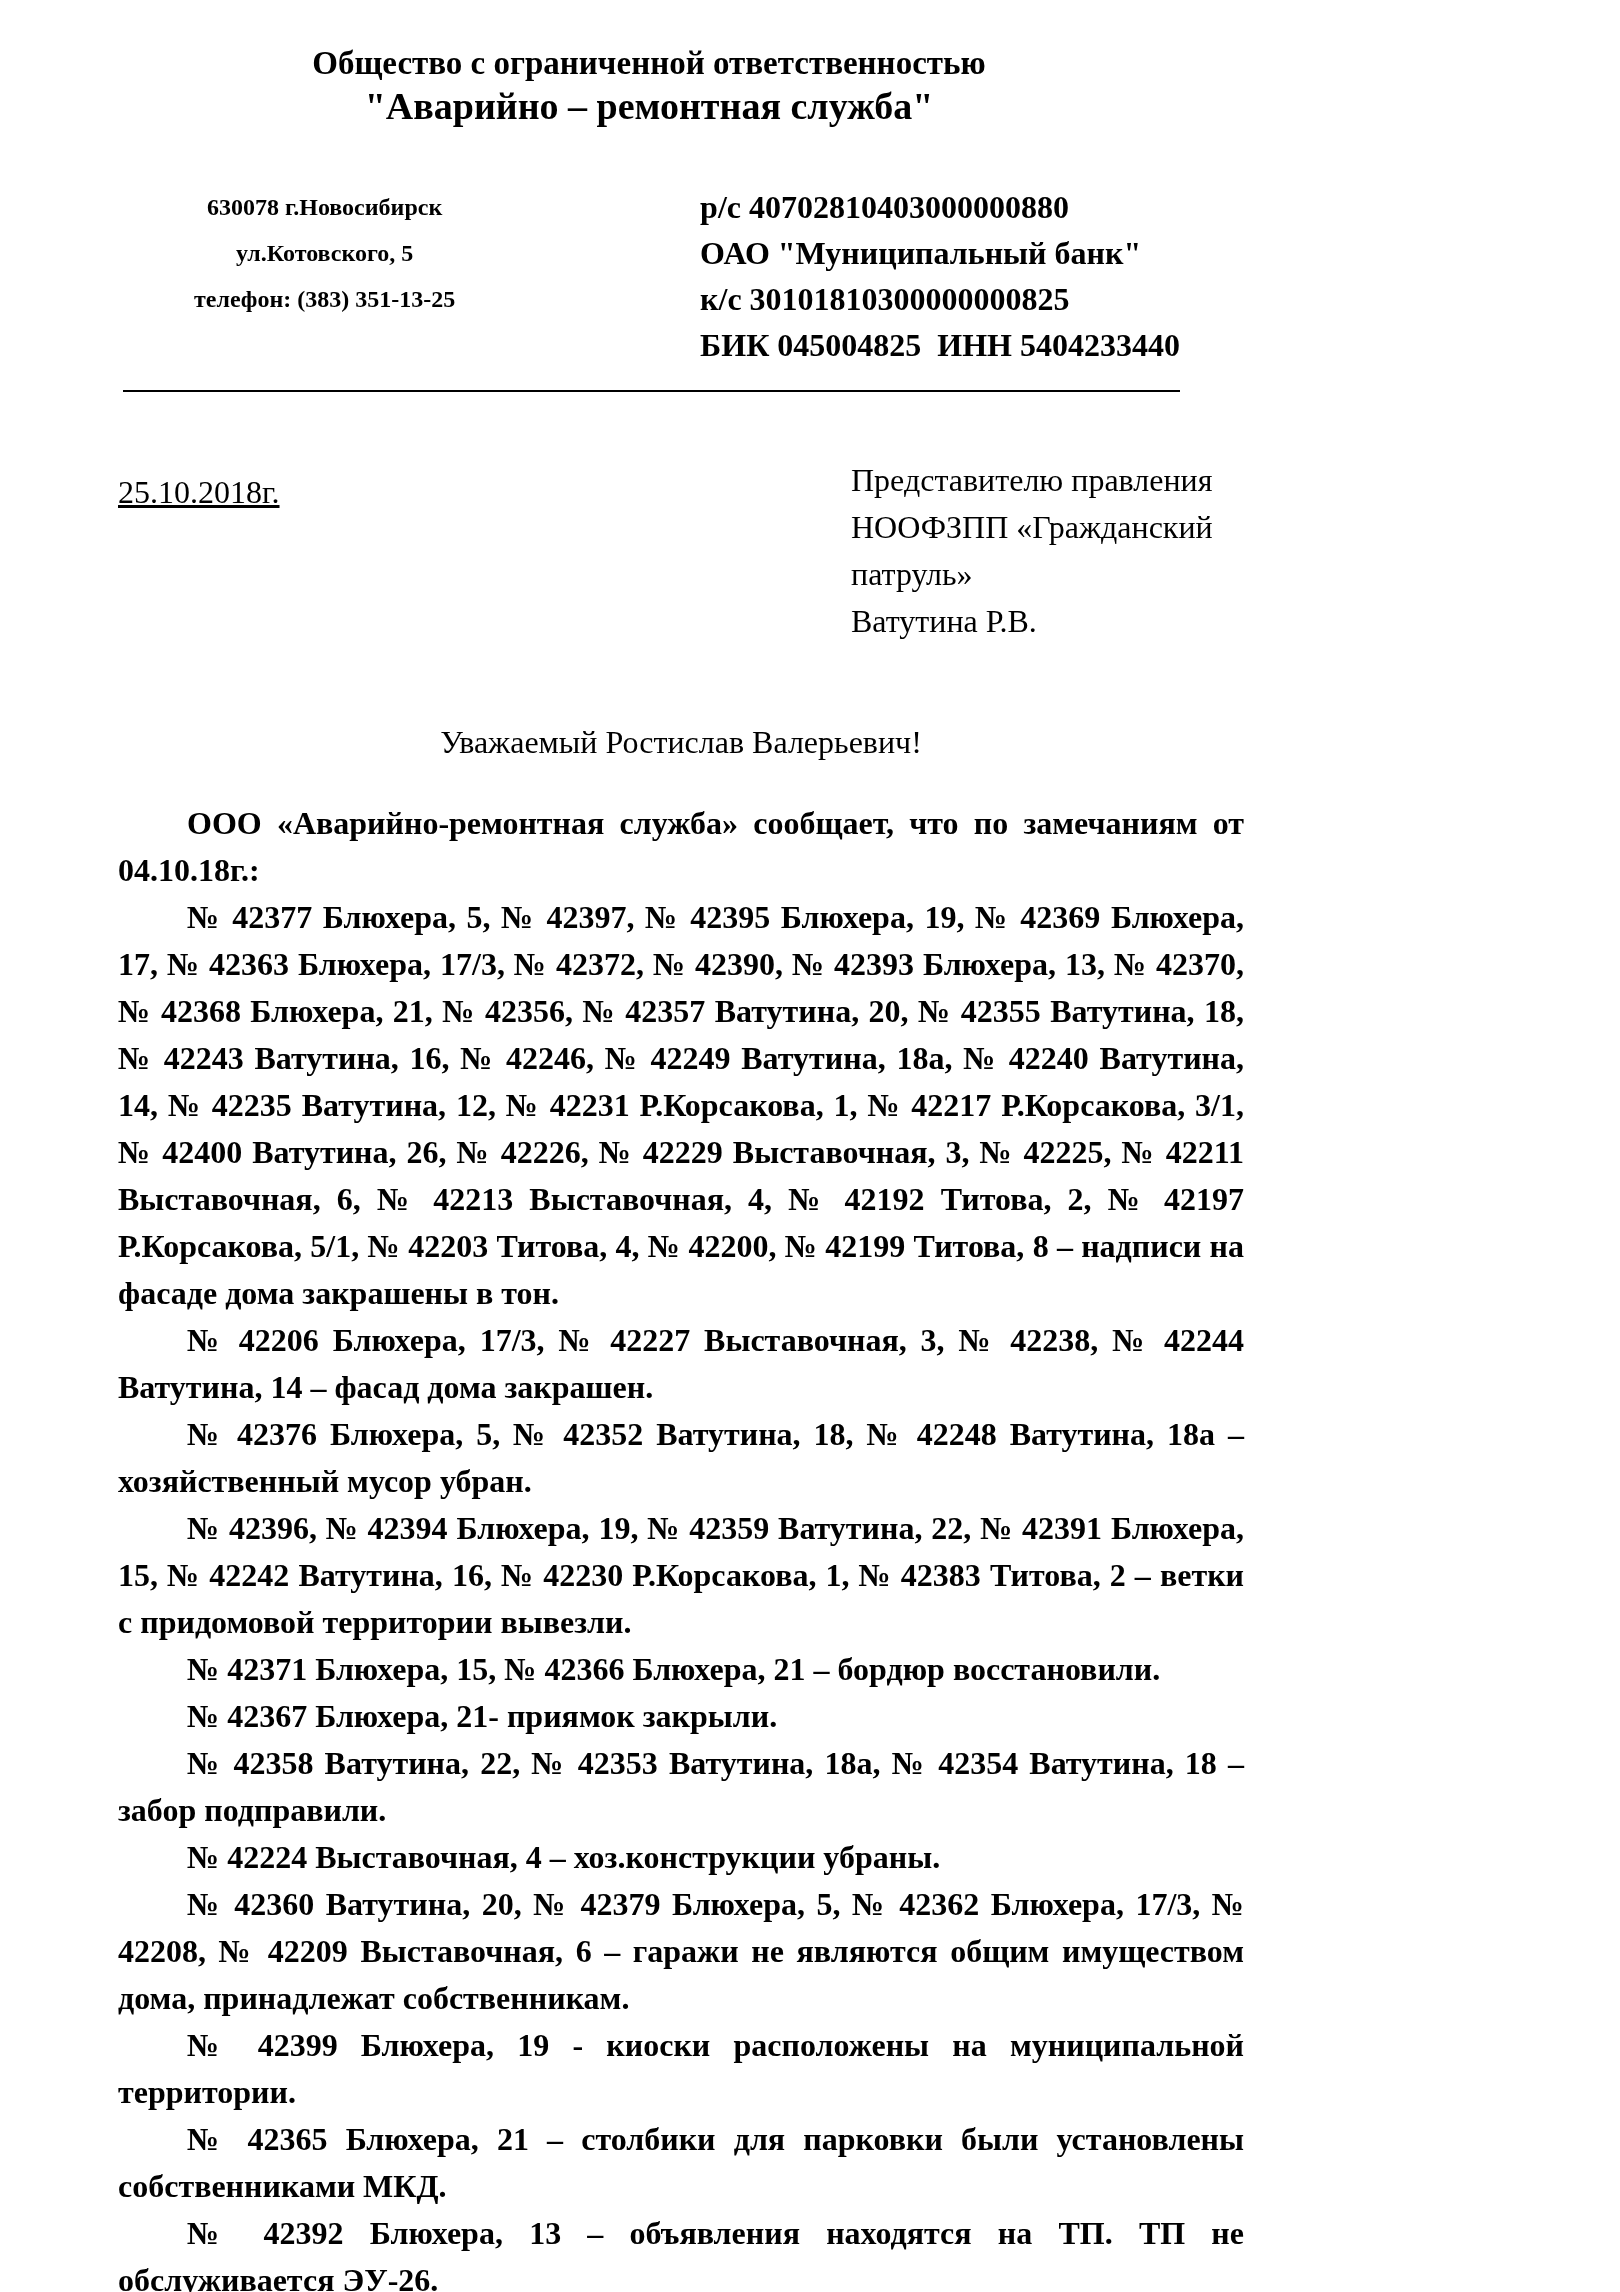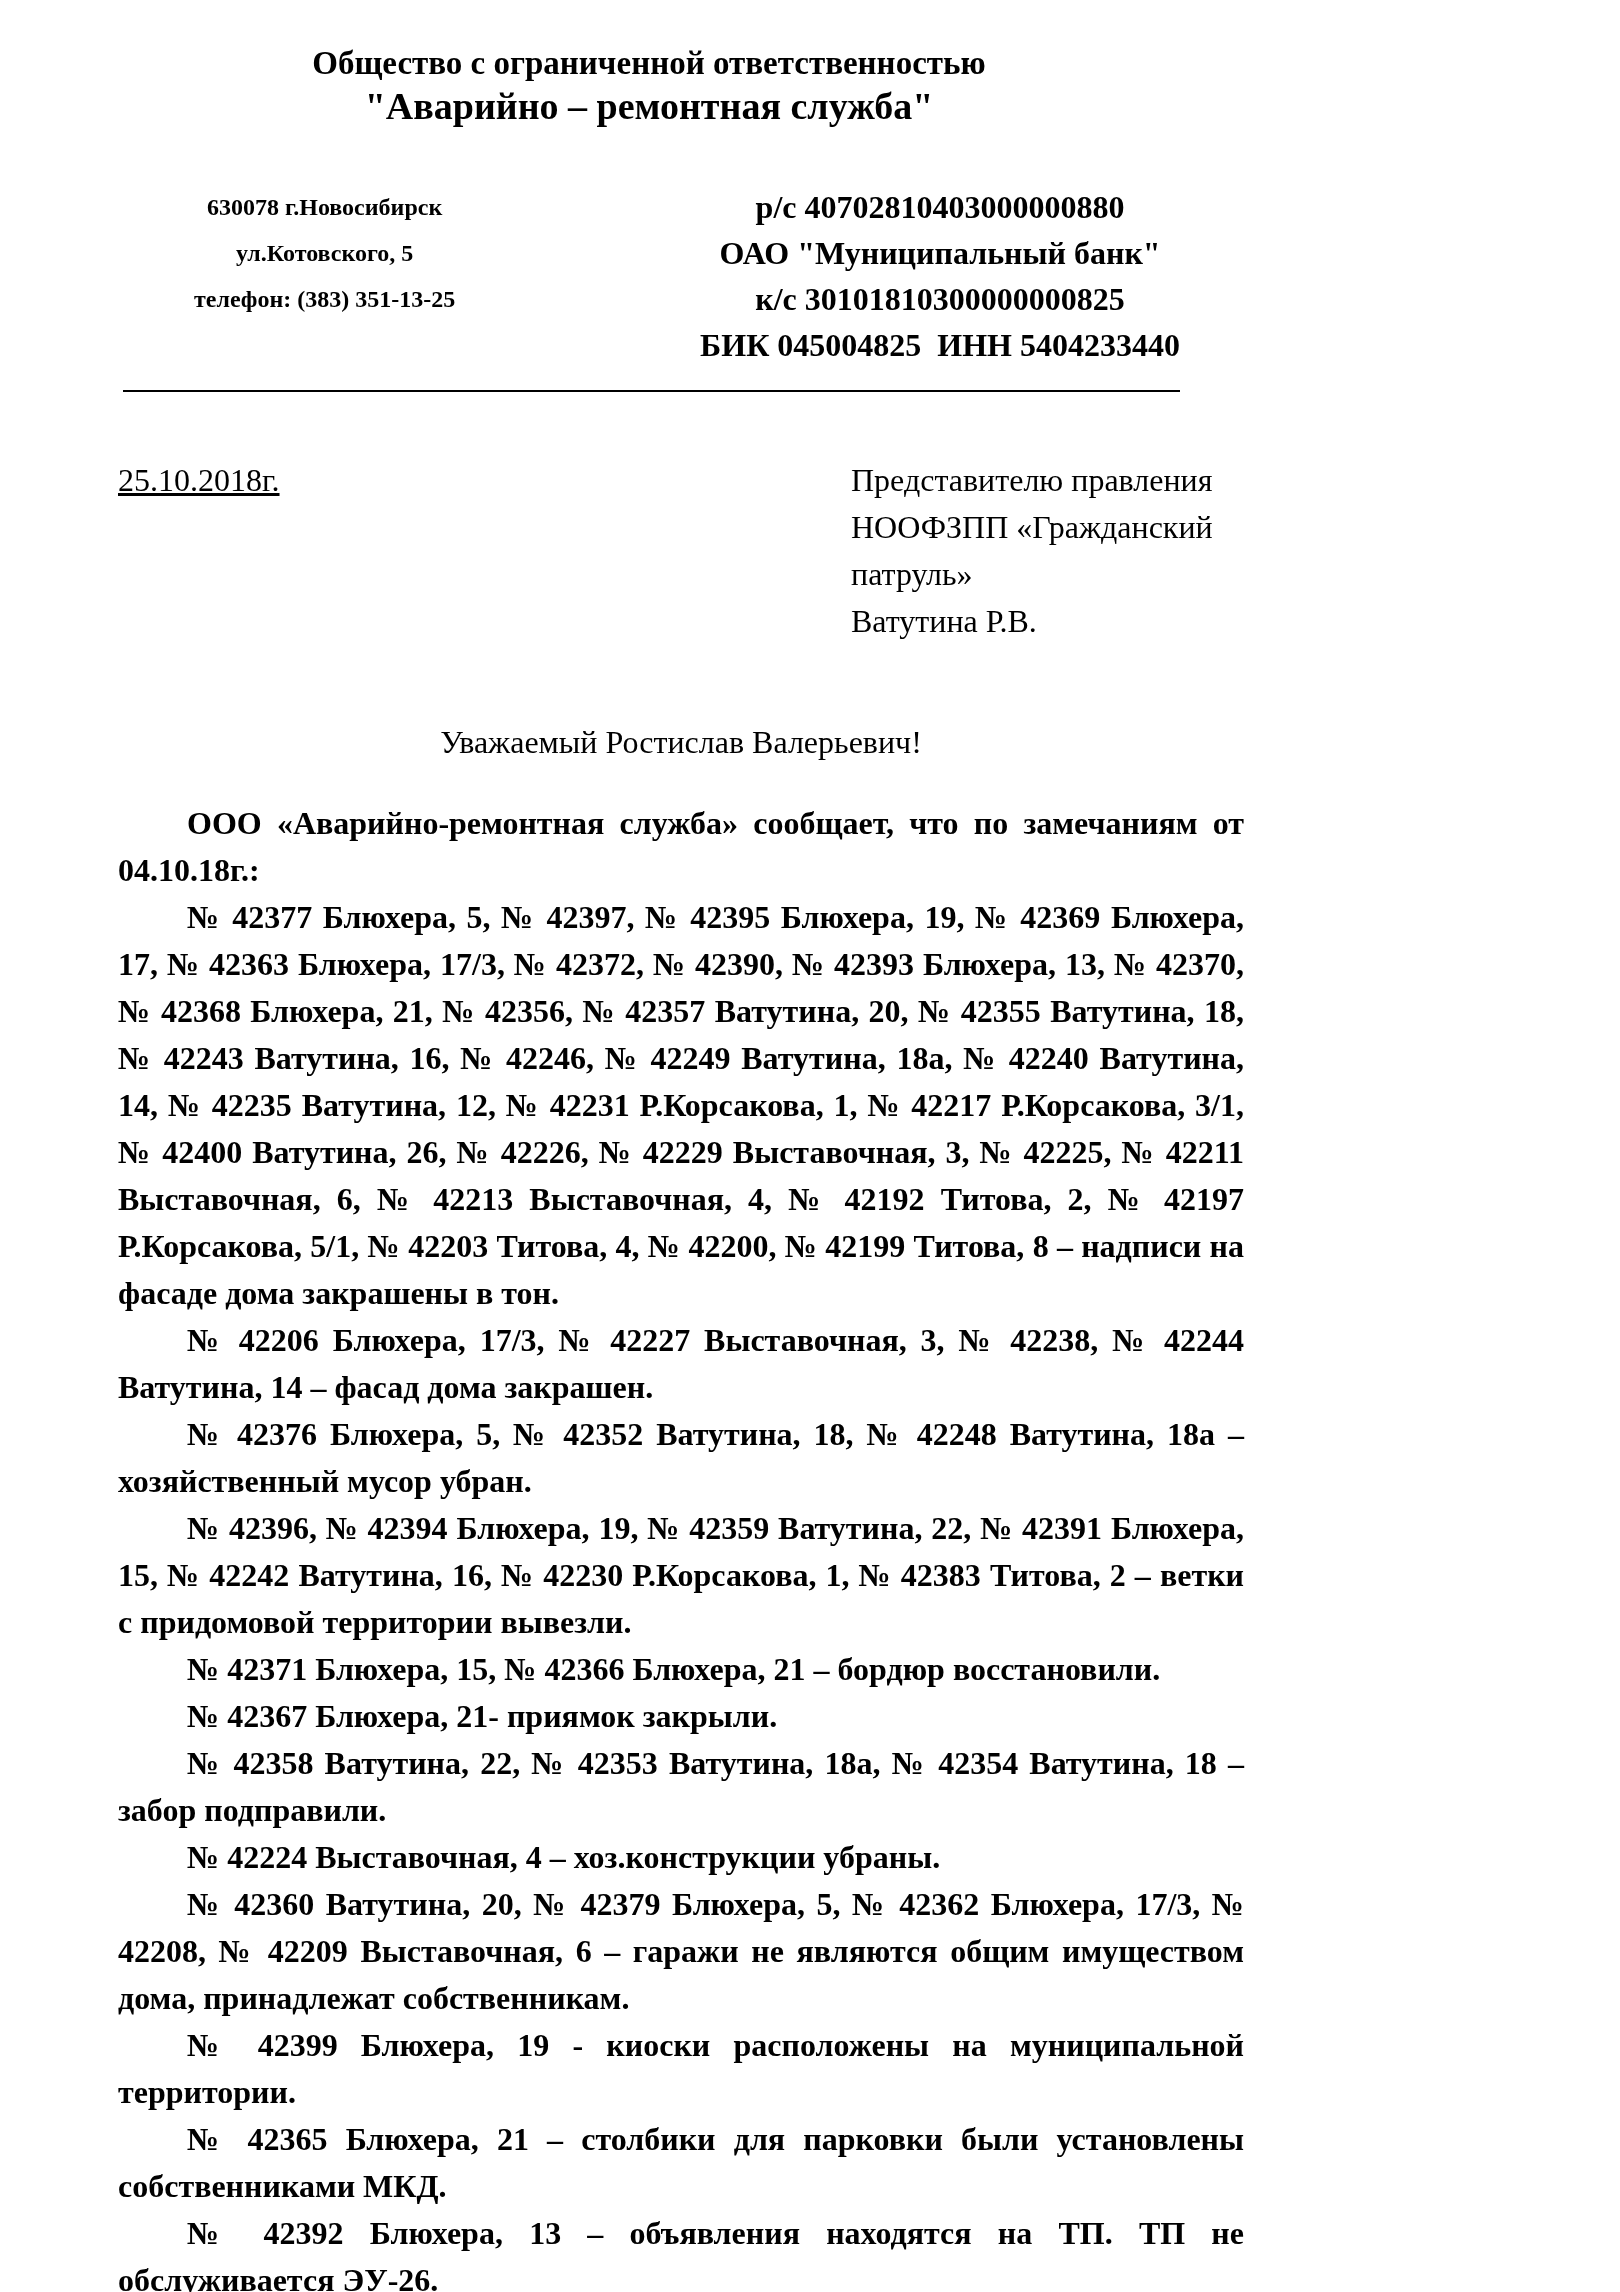--- a/index.html
+++ b/index.html
@@ -41,40 +41,40 @@
     margin-top: 55px;
   }
   .address-block {
     text-align: center;
     font-weight: bold;
     font-size: 24px;
     line-height: 46px;
     margin-left: 76px;
   }
   .bank-block {
-    text-align: center;
+    text-align: left;
     font-weight: bold;
     font-size: 32px;
     line-height: 46px;
   }
   .divider {
     border: none;
     border-top: 2.9px solid #000000;
     margin: 21.6px 0 0 4.9px;
     padding: 0;
   }
   .date-recipient-row {
     position: relative;
     margin-top: 65px;
     min-height: 147px;
   }
   .date {
     position: absolute;
     left: 0;
-    top: 0;
+    top: 12px;
     font-size: 32px;
     line-height: 47px;
     text-decoration: underline;
   }
   .recipient-block {
     margin-left: 733px;
     font-size: 32px;
     line-height: 47px;
   }
   .salutation {

